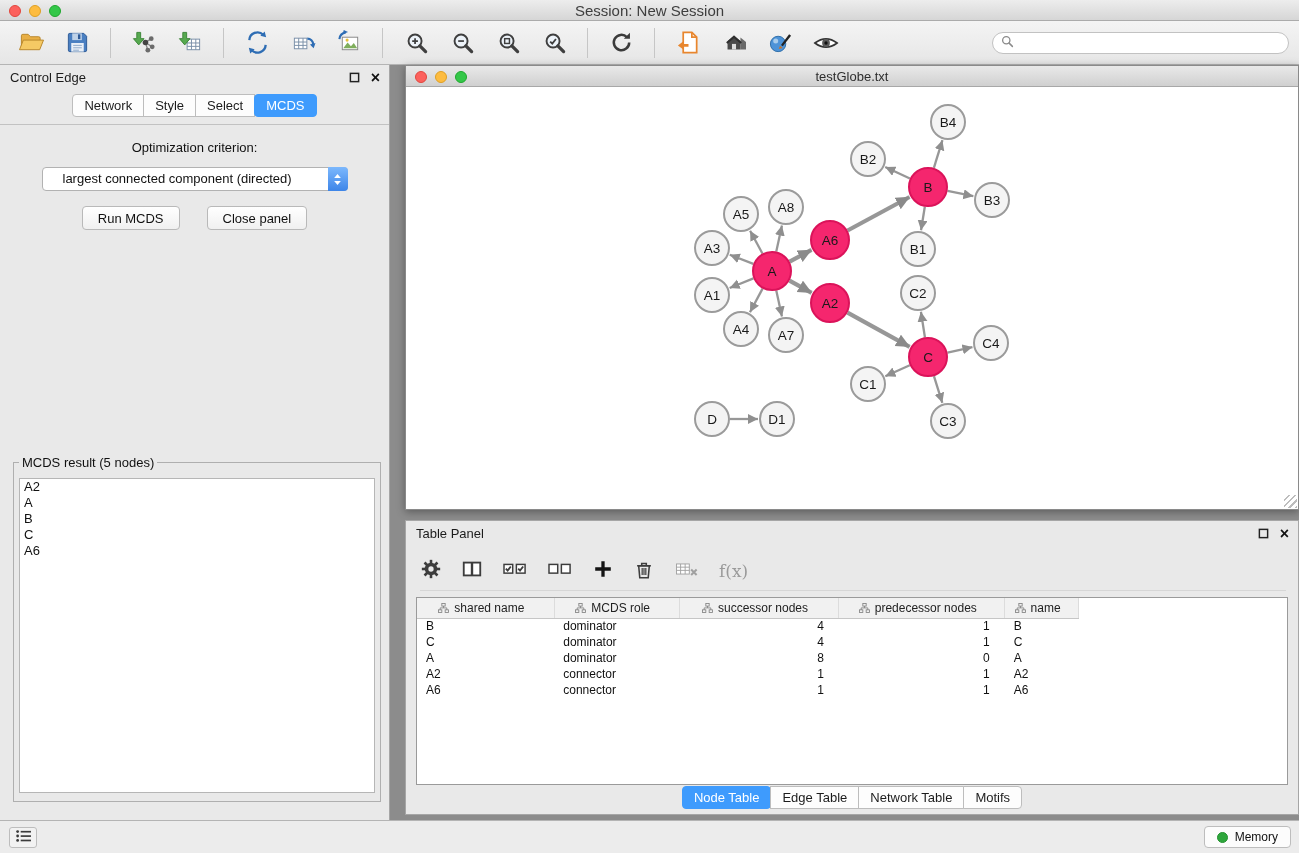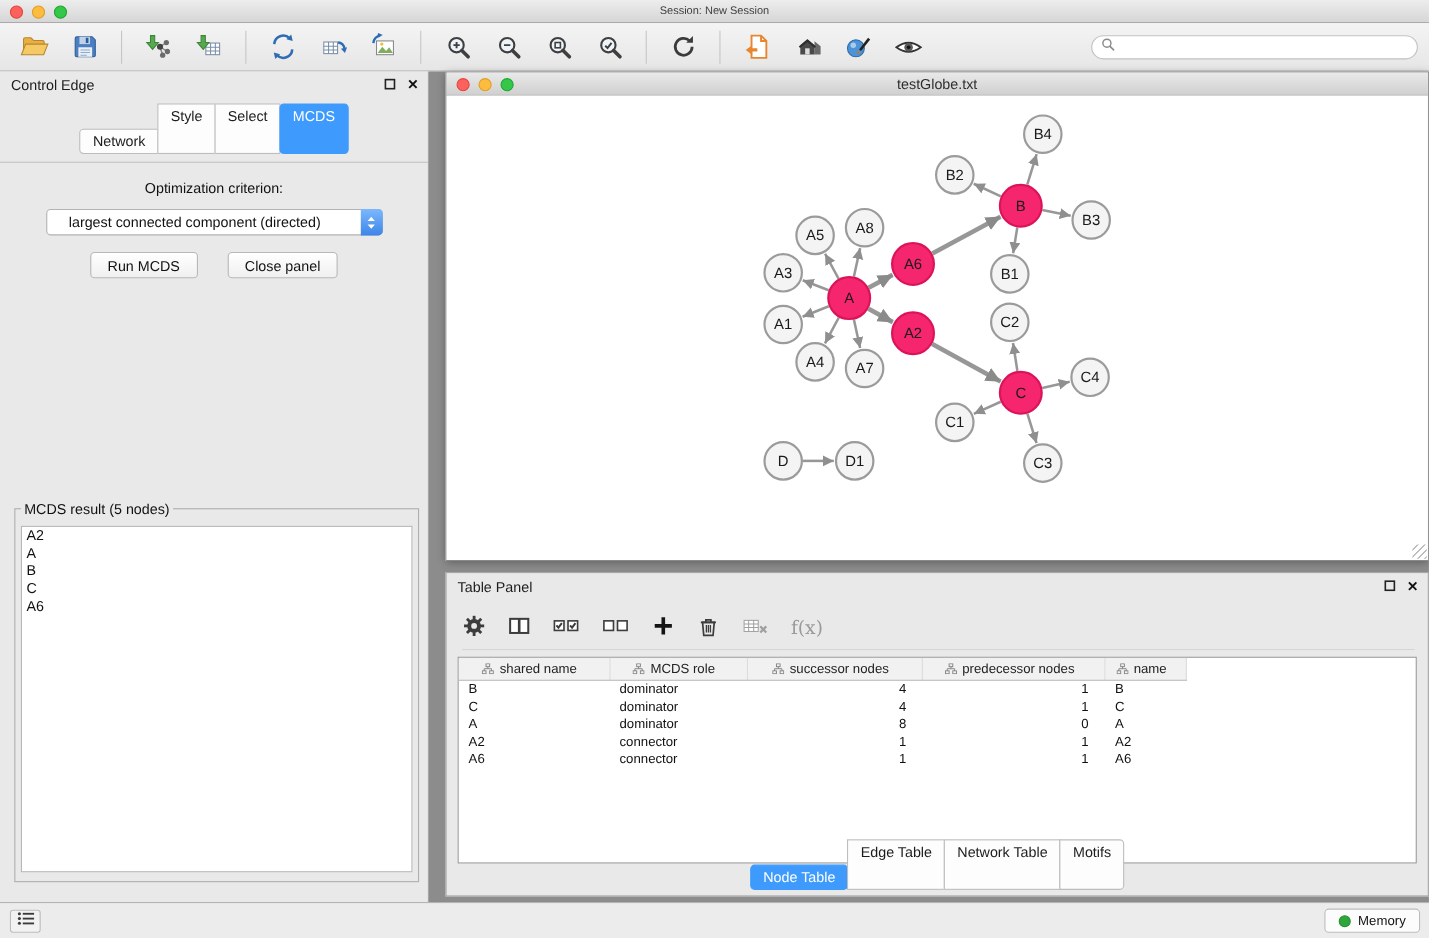--- a/index.html
+++ b/index.html
@@ -4,21 +4,21 @@
 <title>Session: New Session</title>
 <style>
   * { margin:0; padding:0; box-sizing:border-box; }
   html,body { width:1299px; height:853px; }
   body { font-family:"Liberation Sans", sans-serif; background:#ECECEC; overflow:hidden; }
   .app { position:relative; width:1299px; height:853px; background:#ECECEC; }
 
   
   .titlebar { position:absolute; top:0; left:0; right:0; height:21px;
     background:linear-gradient(#EDEDED,#D6D6D6); border-bottom:1px solid #ABABAB; }
-  .titlebar .title { text-align:center; font-size:10px; line-height:21px; color:#3e3e3e; }
+  .titlebar .title { text-align:center; font-size:15px; line-height:21px; color:#3e3e3e; }
   .lights { position:absolute; left:9px; top:4.5px; display:flex; gap:8px; }
   .light { width:12px; height:12px; border-radius:50%; }
   .light.red    { background:#FC615D; border:1px solid #E2463D; }
   .light.yellow { background:#FDBC40; border:1px solid #DFA023; }
   .light.green  { background:#34C749; border:1px solid #1FA72E; }
 
   
   .toolbar { position:absolute; top:21px; left:0; right:0; height:44px;
     background:linear-gradient(#F4F4F4,#E6E6E6); border-bottom:1px solid #B4B4B4;
     display:flex; align-items:center; padding:0 10px; }
@@ -38,21 +38,21 @@
   
   .control-panel { position:absolute; left:0; top:0; bottom:0; width:390px;
     background:#E9E9E9; border-right:1px solid #A6A6A6; }
   .cp-header { height:26px; position:relative; }
   .cp-header .ph-title { font-size:13px; line-height:26px; padding-left:10px; color:#1c1c1c; }
   .ph-icons { position:absolute; right:9px; top:0; height:26px; display:flex; align-items:center; gap:11px; }
   .close-x { font-size:16px; font-weight:bold; color:#111; line-height:1; }
   .cp-tabs { display:flex; justify-content:center; padding:3px 0 7px 0; border-bottom:1px solid #C2C2C2; }
   .cp-tab, .tp-tab { font-size:13px; padding:3px 11px; background:#FDFDFD; color:#1c1c1c;
     border:1px solid #BDBDBD; margin-left:-1px; cursor:default; }
-  .cp-tab:first-child, .tp-tab:first-child { margin-left:0; border-radius:4px 0 0 4px;margin-top:23px; }
+  .cp-tab:first-child, .tp-tab:first-child { margin-left:0; border-radius:4px 0 0 4px; }
   .cp-tab:last-child, .tp-tab:last-child { border-radius:0 4px 4px 0; }
   .cp-tab.active, .tp-tab.active { background:#3E9BFD; border-color:#3E9BFD; color:#fff; border-radius:4px; }
   .cp-opt-label { text-align:center; margin-top:15px; font-size:13px; color:#111; }
   .cp-dropdown { position:relative; width:306px; height:24px; margin:12px auto 0;
     background:#fff; border:1px solid #B2B2B2; border-radius:4px; }
   .cp-dropdown .dd-text { font-size:13px; line-height:22px; padding-left:20px; color:#111;
     white-space:nowrap; overflow:hidden; display:block; padding-right:24px; }
   .dd-cap { position:absolute; right:-1px; top:-1px; width:20px; height:24px;
     background:linear-gradient(#7CB8FD,#3D85E8); border-radius:0 4px 4px 0;
     display:flex; align-items:center; justify-content:center; }

